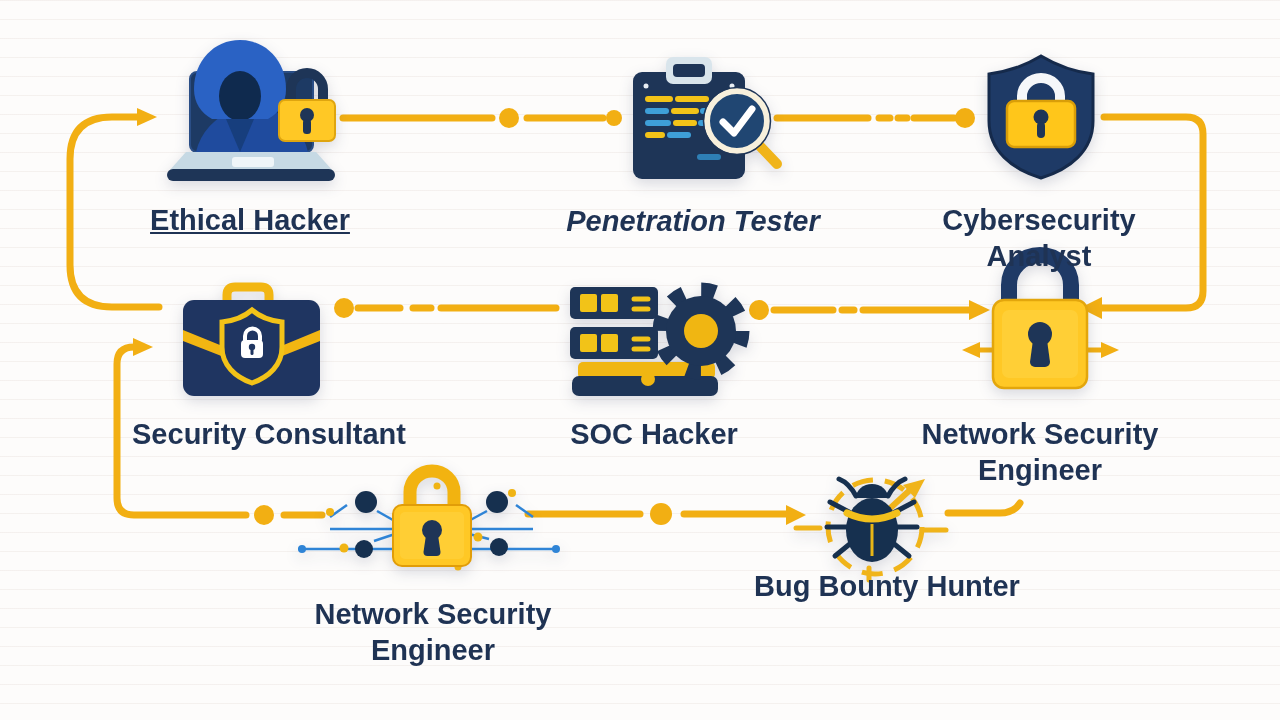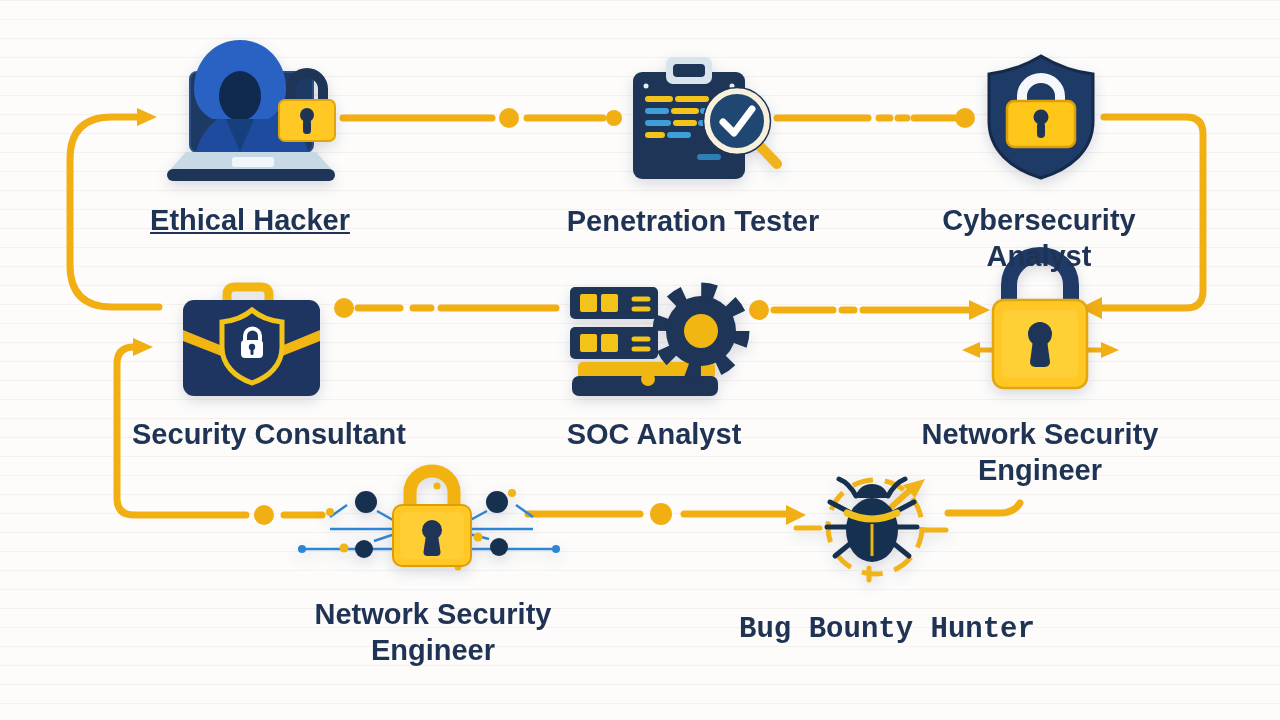--- a/index.html
+++ b/index.html
@@ -249,27 +249,27 @@
       <path d="M856,498 A16,14 0 0 1 888,498 Z" fill="#16304f"></path>
       <ellipse cx="872" cy="530" rx="26" ry="32" fill="#16304f"></ellipse>
       <path d="M847,513 Q872,525 897,513" fill="none" stroke="#f2c01c" stroke-width="7" stroke-linecap="round"></path>
       <line x1="872" y1="524" x2="872" y2="556" stroke="#e8b616" stroke-width="3"></line>
     </g>
   </g>
 </svg>
 
 <div class="node-label" style="left:100px; top:202px; width:300px;text-decoration:underline;">Ethical Hacker</div>
 
-<div class="node-label" style="left:543px; top:203px; width:300px;">Penetration Tester</div>
+<div class="node-label" style="left:543px; top:203px; width:300px;font-style:italic;">Penetration Tester</div>
 
 <div class="node-label" style="left:119px; top:416px; width:300px;">Security Consultant</div>
 
 <div class="node-label" style="left:889px; top:202px; width:300px;">Cybersecurity Analyst</div>
 
-<div class="node-label" style="left:504px; top:416px; width:300px;">SOC Analyst</div>
+<div class="node-label" style="left:504px; top:416px; width:300px;">SOC Hacker</div>
 
 <div class="node-label" style="left:918px; top:416px; width:244px;">Network Security Engineer</div>
 
 <div class="node-label" style="left:253px; top:596px; width:360px;">Network Security Engineer</div>
 
-<div class="node-label" style="left:737px; top:612px; width:300px;font-family:Liberation Mono, monospace;">Bug Bounty Hunter</div>
+<div class="node-label" style="left:737px; top:568px; width:300px;">Bug Bounty Hunter</div>
 
 </div>
 
 </body></html>

